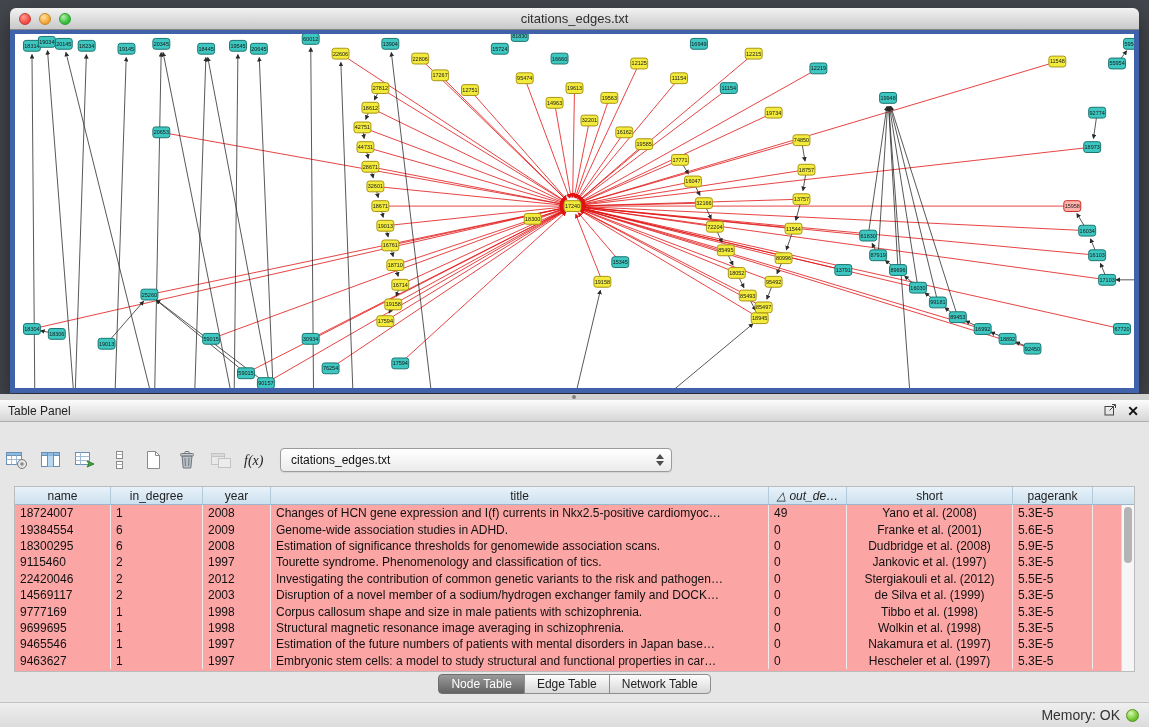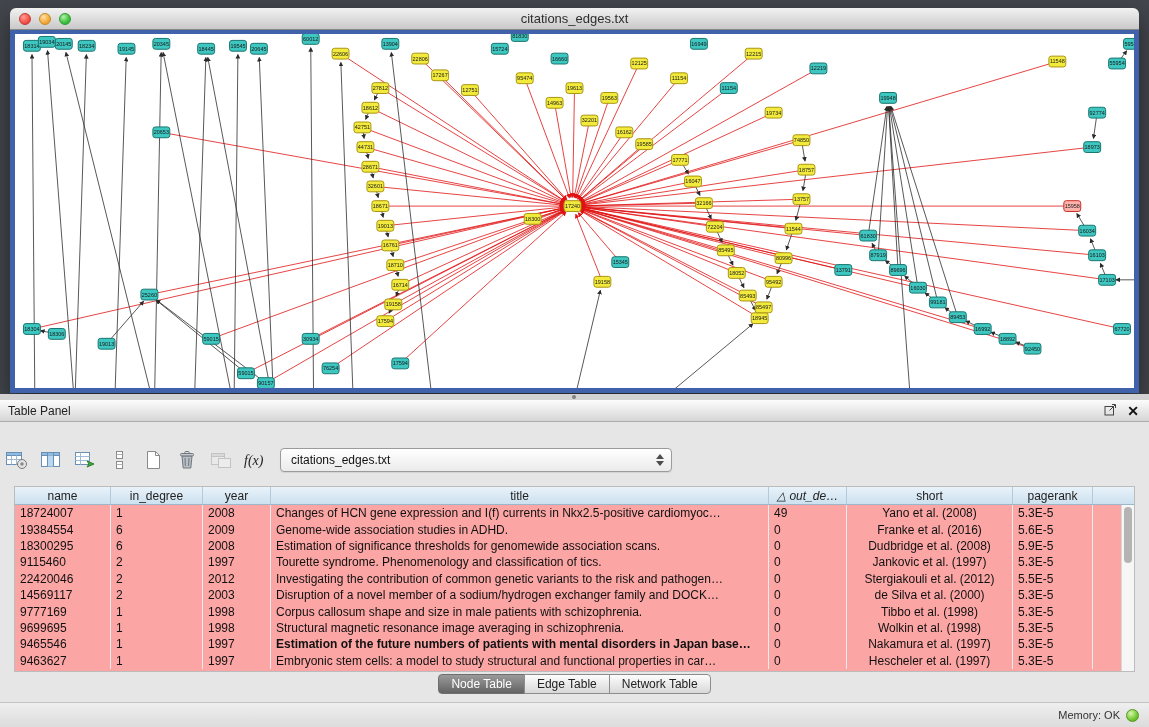--- a/index.html
+++ b/index.html
@@ -49,21 +49,21 @@
   .vscroll{position:absolute;right:0;top:18px;bottom:0;width:13px;background:#f6f6f6;border-left:1px solid #d8d8d8;}
   .vthumb{position:absolute;left:2px;top:2px;width:8px;height:56px;border-radius:4px;background:#b4b4b4;}
 
   .tabs{position:absolute;left:0;top:274px;width:100%;display:flex;justify-content:center;}
   .tab{height:20px;line-height:18px;font-size:12px;padding:0 12px;border:1px solid #8d8d8d;background:linear-gradient(#fdfdfd,#d8d8d8);color:#222;margin-left:-1px;}
   .tab:first-child{border-radius:4px 0 0 4px;margin-left:0;}
   .tab:last-child{border-radius:0 4px 4px 0;}
   .tab.active{background:linear-gradient(#9a9a9a,#636363);color:#fff;border-color:#6e6e6e;}
 
   .statusbar{position:absolute;left:0;bottom:0;width:100%;height:25px;background:linear-gradient(#efefef,#dcdcdc);border-top:1px solid #c2c2c2;display:flex;align-items:center;justify-content:flex-end;padding-right:10px;gap:6px;}
-  .mem-label{font-size:11px;color:#333;}
+  .mem-label{font-size:14px;color:#333;}
   .mem-dot{width:13px;height:13px;border-radius:50%;background:radial-gradient(circle at 35% 30%,#d8f7b0,#71c832 60%,#4ba51f);border:1px solid #58941f;display:inline-block;}
 </style>
 </head>
 <body>
 
 <div class="stage">
   <div class="desktop"></div>
 
   <div class="window">
     <div class="titlebar">
@@ -723,21 +723,21 @@
             <div class="td center" style="width: 166px;">Yano et al. (2008)</div>
             <div class="td" style="width: 80px;">5.3E-5</div>
             <div class="td fill"></div>
           </div>
           <div class="tr">
             <div class="td" style="width: 96px;">19384554</div>
             <div class="td" style="width: 92px;">6</div>
             <div class="td" style="width: 68px;">2009</div>
             <div class="td" style="width: 498px;">Genome-wide association studies in ADHD.</div>
             <div class="td" style="width: 78px;">0</div>
-            <div class="td center" style="width: 166px;">Franke et al. (2016)</div>
+            <div class="td center" style="width: 166px;">Franke et al. (2001)</div>
             <div class="td" style="width: 80px;">5.6E-5</div>
             <div class="td fill"></div>
           </div>
           <div class="tr">
             <div class="td" style="width: 96px;">18300295</div>
             <div class="td" style="width: 92px;">6</div>
             <div class="td" style="width: 68px;">2008</div>
             <div class="td" style="width: 498px;">Estimation of significance thresholds for genomewide association scans.</div>
             <div class="td" style="width: 78px;">0</div>
             <div class="td center" style="width: 166px;">Dudbridge et al. (2008)</div>
@@ -763,21 +763,21 @@
             <div class="td center" style="width: 166px;">Stergiakouli et al. (2012)</div>
             <div class="td" style="width: 80px;">5.5E-5</div>
             <div class="td fill"></div>
           </div>
           <div class="tr">
             <div class="td" style="width: 96px;">14569117</div>
             <div class="td" style="width: 92px;">2</div>
             <div class="td" style="width: 68px;">2003</div>
             <div class="td" style="width: 498px;">Disruption of a novel member of a sodium/hydrogen exchanger family and DOCK…</div>
             <div class="td" style="width: 78px;">0</div>
-            <div class="td center" style="width: 166px;">de Silva et al. (2000)</div>
+            <div class="td center" style="width: 166px;">de Silva et al. (1999)</div>
             <div class="td" style="width: 80px;">5.3E-5</div>
             <div class="td fill"></div>
           </div>
           <div class="tr">
             <div class="td" style="width: 96px;">9777169</div>
             <div class="td" style="width: 92px;">1</div>
             <div class="td" style="width: 68px;">1998</div>
             <div class="td" style="width: 498px;">Corpus callosum shape and size in male patients with schizophrenia.</div>
             <div class="td" style="width: 78px;">0</div>
             <div class="td center" style="width: 166px;">Tibbo et al. (1998)</div>
@@ -791,21 +791,21 @@
             <div class="td" style="width: 498px;">Structural magnetic resonance image averaging in schizophrenia.</div>
             <div class="td" style="width: 78px;">0</div>
             <div class="td center" style="width: 166px;">Wolkin et al. (1998)</div>
             <div class="td" style="width: 80px;">5.3E-5</div>
             <div class="td fill"></div>
           </div>
           <div class="tr">
             <div class="td" style="width: 96px;">9465546</div>
             <div class="td" style="width: 92px;">1</div>
             <div class="td" style="width: 68px;">1997</div>
-            <div class="td" style="width: 498px; font-weight: bold;">Estimation of the future numbers of patients with mental disorders in Japan base…</div>
+            <div class="td" style="width: 498px;">Estimation of the future numbers of patients with mental disorders in Japan base…</div>
             <div class="td" style="width: 78px;">0</div>
             <div class="td center" style="width: 166px;">Nakamura et al. (1997)</div>
             <div class="td" style="width: 80px;">5.3E-5</div>
             <div class="td fill"></div>
           </div>
           <div class="tr">
             <div class="td" style="width: 96px;">9463627</div>
             <div class="td" style="width: 92px;">1</div>
             <div class="td" style="width: 68px;">1997</div>
             <div class="td" style="width: 498px;">Embryonic stem cells: a model to study structural and functional properties in car…</div>

